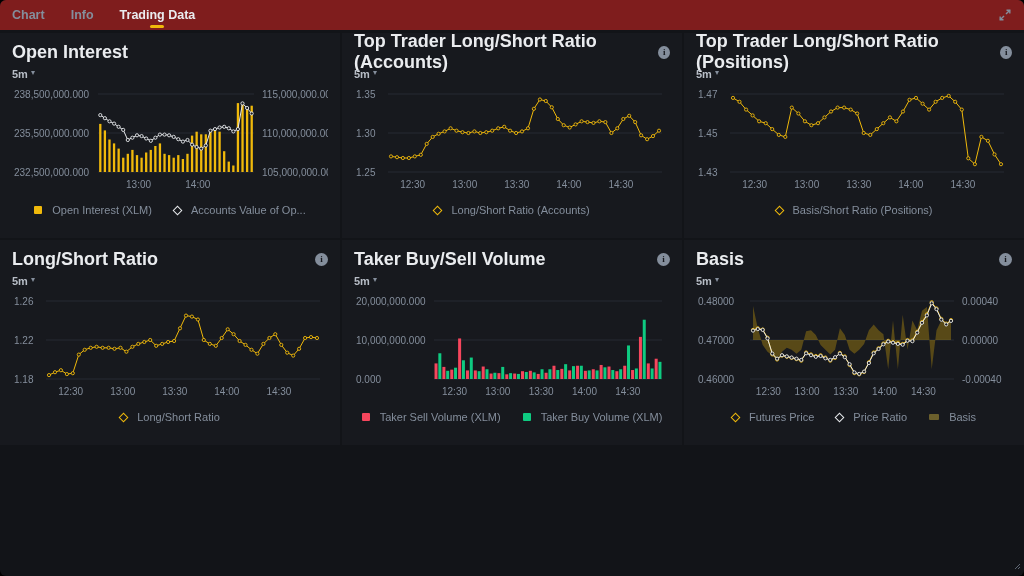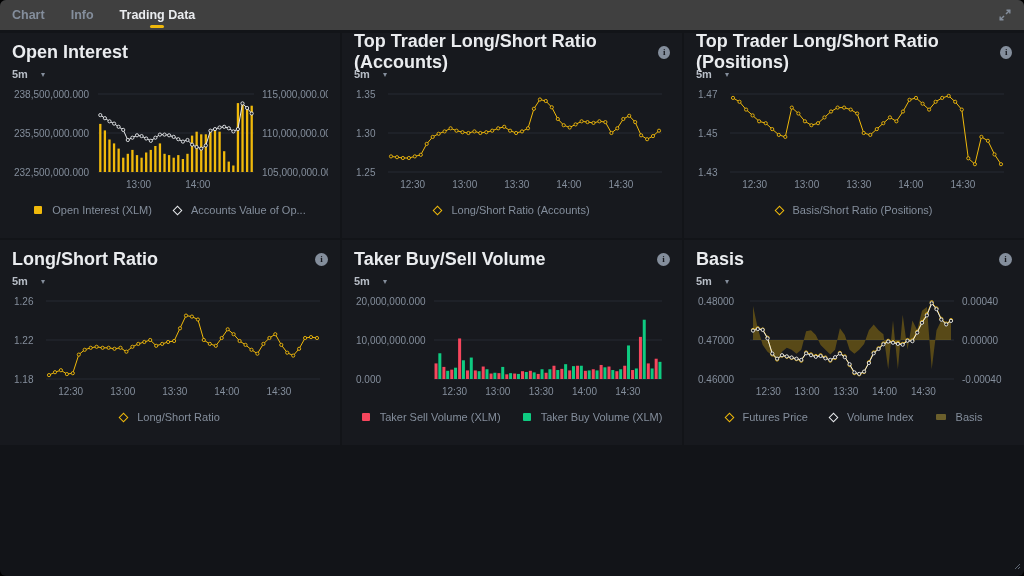--- a/index.html
+++ b/index.html
@@ -1,32 +1,32 @@
 <!DOCTYPE html>
 <html><head>
 <meta charset="utf-8">
 <style>
   html,body{margin:0;padding:0;background:#000;}
   body{font-family:"Liberation Sans","DejaVu Sans",sans-serif;}
   .wrapper{width:1024px;height:576px;background:#121418;border-radius:6px;overflow:hidden;position:relative;}
   
-  .topnav{height:30px;background:#404040;display:flex;align-items:center;padding:0 12px;position:relative;}
+  .topnav{height:30px;background:#7f1d1d;display:flex;align-items:center;padding:0 12px;position:relative;}
   .tabs{display:flex;gap:26px;height:100%;align-items:center;}
   .tab{position:relative;font-size:12.5px;font-weight:600;color:#848e9c;height:100%;display:flex;align-items:center;cursor:pointer;}
   .tab.active{color:#eaecef;}
   .tab.active::after{content:"";position:absolute;left:50%;transform:translateX(-50%);bottom:2px;width:14px;height:3px;border-radius:2px;background:#f0b90b;}
   .nav-right{margin-left:auto;display:flex;align-items:center;color:#848e9c;}
   .nav-right svg{display:block;}
   
   .grid{display:grid;grid-template-columns:340px 340px 340px;grid-auto-rows:205px;gap:2px;margin-top:3px;}
   .panel{background:#17191e;padding:10px 12px 8px;box-sizing:border-box;overflow:hidden;}
   .panel-head{display:flex;align-items:center;justify-content:space-between;height:18px;}
   .panel-title{font-size:18px;font-weight:700;color:#eaecef;margin:0;}
   .info-icon{width:13px;height:13px;border-radius:50%;background:#848e9c;color:#17191e;font-size:9px;font-weight:700;font-family:"Liberation Serif",serif;display:flex;align-items:center;justify-content:center;cursor:pointer;line-height:1;}
-  .tf{margin-top:7px;display:inline-flex;align-items:center;gap:13px;font-size:11px;font-weight:600;color:#b7bdc6;cursor:pointer;}
+  .tf{margin-top:7px;display:inline-flex;align-items:flex-start;gap:3px;font-size:11px;font-weight:600;color:#b7bdc6;cursor:pointer;}
   .tf .caret{font-size:8px;color:#848e9c;}
   svg.chart{display:block;margin-top:5px;}
   svg.chart text.ax{fill:#848e9c;font-size:10px;font-family:"Liberation Sans","DejaVu Sans",sans-serif;}
   .legend{margin-top:3px;display:flex;justify-content:center;gap:22px;font-size:11px;color:#848e9c;}
   .legend-item{display:flex;align-items:center;gap:10px;cursor:pointer;white-space:nowrap;}
   .mk-square{width:8px;height:8px;border-radius:1px;display:inline-block;}
   .mk-diamond{width:5px;height:5px;border:1px solid;transform:rotate(45deg);display:inline-block;background:transparent;}
   .mk-block{width:10px;height:6px;border-radius:1px;display:inline-block;}
   .resize-handle{position:absolute;right:3px;bottom:2px;color:#5e6673;}
 </style>
@@ -551,21 +551,21 @@
           <circle cx="245.3" cy="25.7" r="1.6" fill="#17191e" stroke="#e8eaed" stroke-width="0.9"></circle>
           <circle cx="250.2" cy="30.4" r="1.6" fill="#17191e" stroke="#e8eaed" stroke-width="0.9"></circle>
           <circle cx="255.0" cy="26.9" r="1.6" fill="#17191e" stroke="#e8eaed" stroke-width="0.9"></circle>
         </svg><div class="legend">
           <span class="legend-item">
             <span class="mk-diamond" style="border-color: rgb(240, 185, 11);"></span>
             <span>Futures Price</span>
           </span>
           <span class="legend-item">
             <span class="mk-diamond" style="border-color: rgb(232, 234, 237);"></span>
-            <span>Volume Index</span>
+            <span>Price Ratio</span>
           </span>
           <span class="legend-item">
             <span class="mk-block" style="background: rgb(107, 95, 44);"></span>
             <span>Basis</span>
           </span>
         </div></section>
     </main>
   <span class="resize-handle">
     <svg width="8" height="8" viewBox="0 0 8 8" stroke="#5e6673" stroke-width="1">
       <line x1="7" y1="2" x2="2" y2="7"></line>

